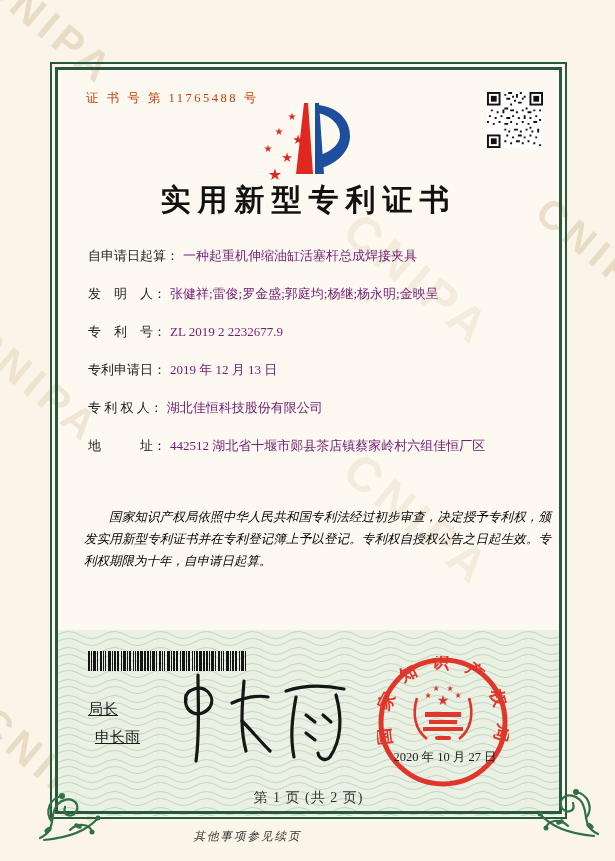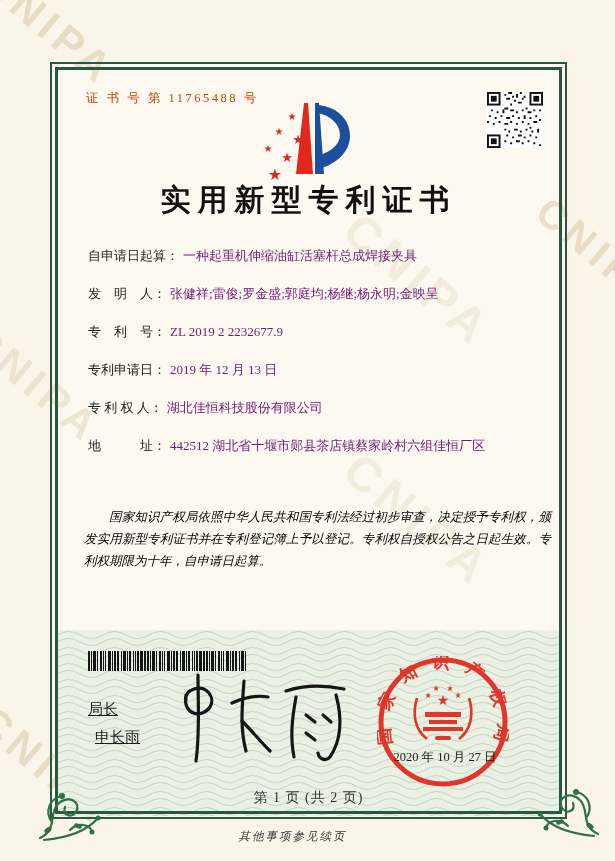--- a/index.html
+++ b/index.html
@@ -41,21 +41,21 @@
   .signer{position:absolute; left:88px; font-size:15px; font-family:"Liberation Sans","DejaVu Sans",sans-serif; color:#1c1c1c;text-decoration:underline;}
   .signer.t1{top:700px;}
   .signer.t2{top:728px;margin-left:7px;}
   .sig{position:absolute; left:158px; top:663px; width:200px; height:115px;}
   .seal{position:absolute; left:377px; top:656px; width:132px; height:132px; opacity:.93;}
   .seal-date{position:absolute; left:372px; top:749px; width:146px; text-align:center; font-size:12.5px; color:#1b1b1b;}
   .ornament{position:absolute; width:92px; height:92px;}
   .orn-l{left:34px; top:752px;}
   .orn-r{left:512px; top:748px; transform:scaleX(-1);}
   .page-info{position:absolute; left:50px; top:789px; width:517px; text-align:center; font-size:14px; letter-spacing:1px; color:#333;}
-  .cont-note{position:absolute; left:0; top:829px; width:495px; text-align:center; font-size:11.5px; font-style:italic; color:#3a3a3a; letter-spacing:2px;padding-left:45px;}
+  .cont-note{position:absolute; left:0; top:829px; width:495px; text-align:center; font-size:11.5px; font-style:italic; color:#3a3a3a; letter-spacing:2px;}
 </style>
 </head>
 <body>
 
 <div class="page">
 
   <div class="frame-bg"></div>
 
   <div class="wm" style="left:-30px; top:2px; font-size:42px;">CNIPA</div>
   <div class="wm big" style="left:330px; top:252px; font-size:48px;">CNIPA</div>

